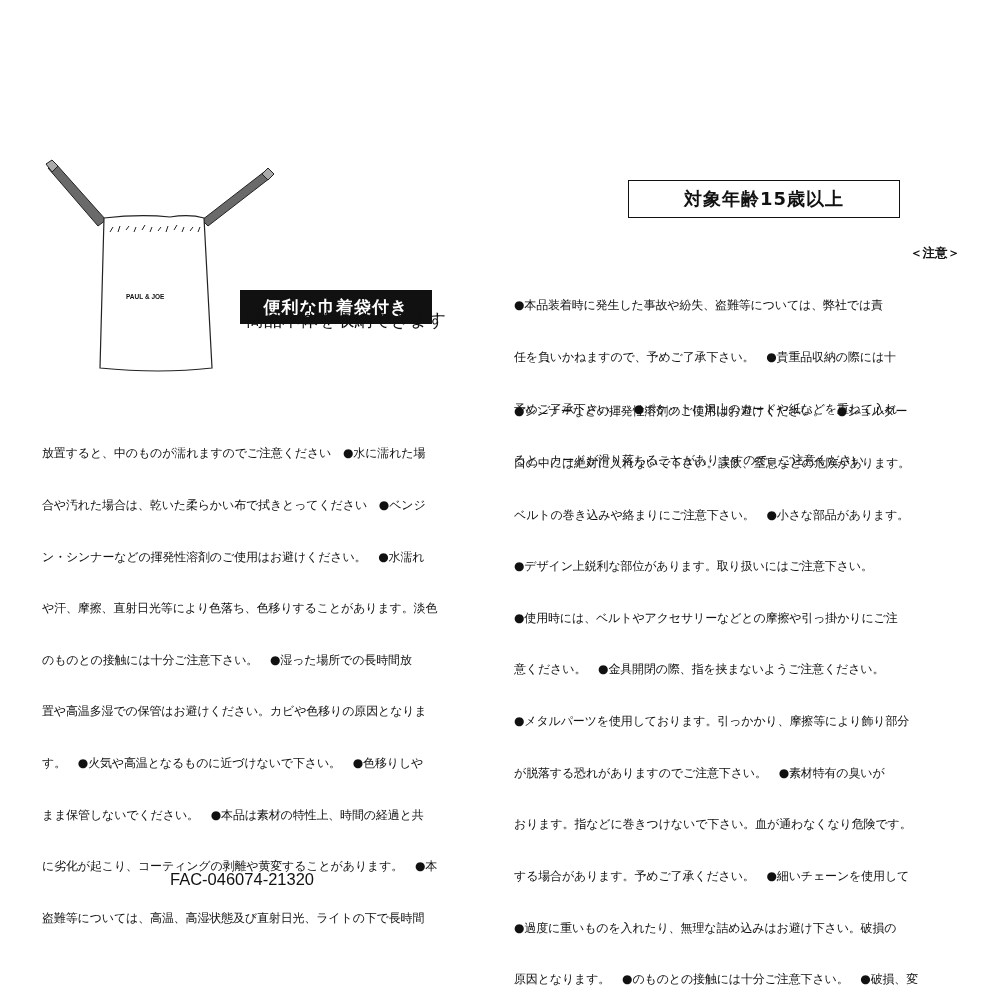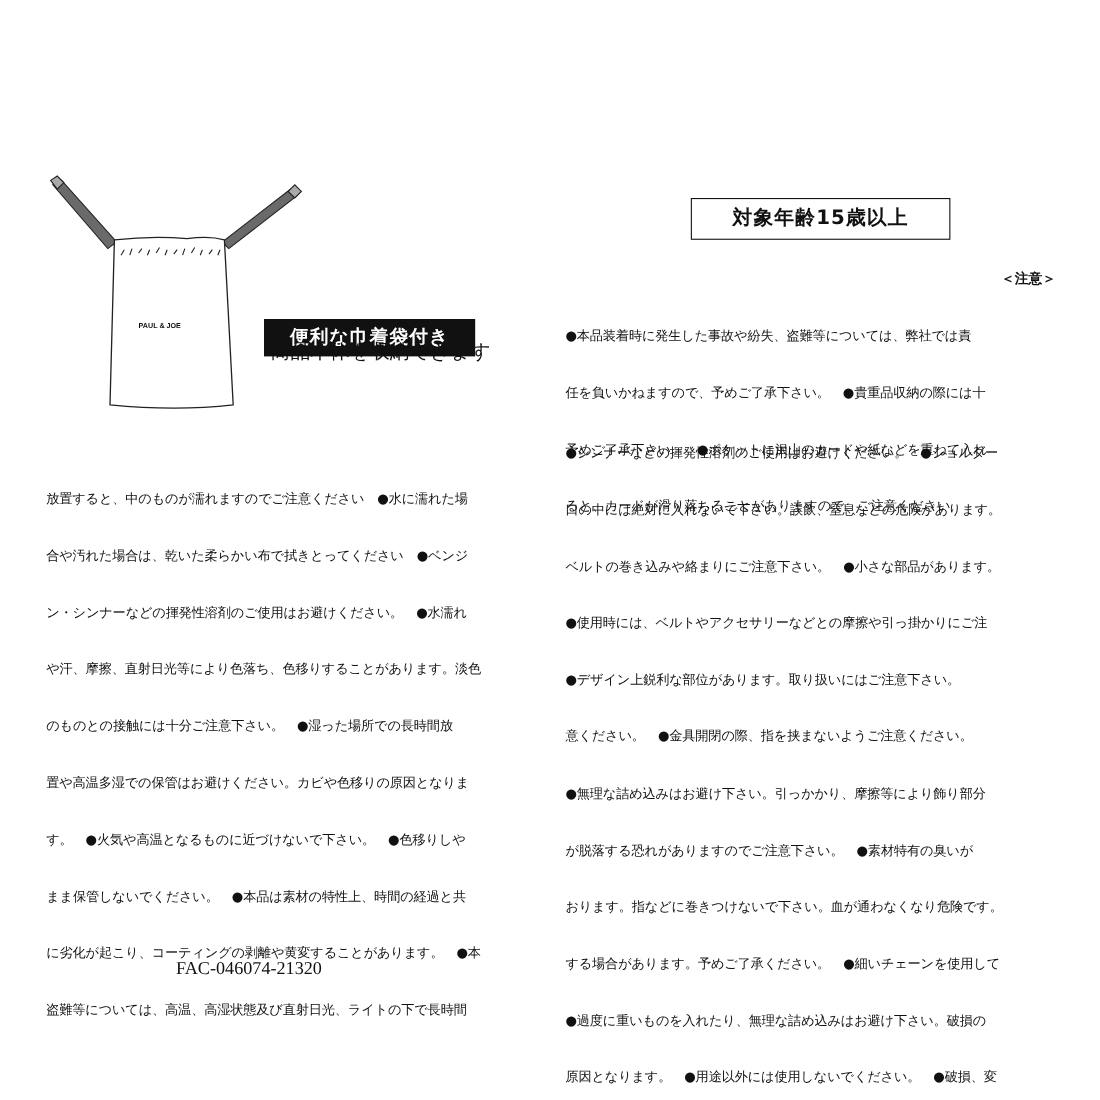--- a/index.html
+++ b/index.html
@@ -9,23 +9,23 @@
   }
   .abs { position: absolute; }
   #bag-svg { left: 40px; top: 150px; }
   .bag-badge {
     left: 240px; top: 259px; width: 192px; height: 34px; background: #111; color: #fff;
     font-weight: bold; font-size: 17px; line-height: 34px; text-align: center; letter-spacing: 1px; margin-top: 31px;
   }
   .bag-sub { left: 246px; top: 311px; font-size: 18px; line-height: 18px; }
   .text-block { font-size: 12px; line-height: 17.2px; white-space: pre; letter-spacing: -0.15px; }
   .left-text { left: 42px; top: 411px; }
-  .code { left: 160px; top: 870px; font-family: Liberation Serif, serif; font-size: 16.5px; }
+  .code { left: 170px; top: 870px; font-family: Liberation Sans, sans-serif; font-size: 16.5px; }
   .age-box {
-    left: 628px; top: 180px; width: 236px; height: 38px; border: 1.5px solid #111; box-sizing: border-box;
+    left: 628px; top: 180px; width: 272px; height: 38px; border: 1.5px solid #111; box-sizing: border-box;
     font-size: 18px; font-weight: bold; text-align: center; line-height: 36px; letter-spacing: 1px;
   }
   .caution-title { left: 512px; top: 245px; width: 448px; text-align: right; font-size: 12.5px; font-weight: bold; line-height: 16px; }
   .right-text-1 { left: 514px; top: 263px; }
   .right-text-2 { left: 514px; top: 369px; }
 </style>
 </head>
 <body>
 
 <svg id="bag-svg" class="abs" width="250" height="240" viewBox="0 0 250 240">
@@ -80,29 +80,29 @@
   <div>●本品装着時に発生した事故や紛失、盗難等については、弊社では責</div>
   <div>任を負いかねますので、予めご了承下さい。　●貴重品収納の際には十</div>
   <div>予めご了承下さい。　●ポケットに沢山のカードや紙などを重ねて入れ</div>
   <div>ると、カードが滑り落ちることがありますので、ご注意ください</div>
 </div>
 
 <div class="abs text-block right-text-2">
   <div>●シンナーなどの揮発性溶剤のご使用はお避けください。　●ショルダー</div>
   <div>口の中には絶対に入れないで下さい。誤飲、窒息などの危険があります。</div>
   <div>ベルトの巻き込みや絡まりにご注意下さい。　●小さな部品があります。</div>
+  <div>●デザイン上鋭利な部位があります。取り扱いにはご注意下さい。</div>
   <div>●使用時には、ベルトやアクセサリーなどとの摩擦や引っ掛かりにご注</div>
-  <div>●デザイン上鋭利な部位があります。取り扱いにはご注意下さい。</div>
   <div>意ください。　●金具開閉の際、指を挟まないようご注意ください。</div>
-  <div>●無理な詰め込みはお避け下さい。引っかかり、摩擦等により飾り部分</div>
+  <div>●メタルパーツを使用しております。引っかかり、摩擦等により飾り部分</div>
   <div>が脱落する恐れがありますのでご注意下さい。　●素材特有の臭いが</div>
   <div>おります。指などに巻きつけないで下さい。血が通わなくなり危険です。</div>
   <div>する場合があります。予めご了承ください。　●細いチェーンを使用して</div>
   <div>●過度に重いものを入れたり、無理な詰め込みはお避け下さい。破損の</div>
-  <div>原因となります。　●用途以外には使用しないでください。　●破損、変</div>
+  <div>原因となります。　●のものとの接触には十分ご注意下さい。　●破損、変</div>
   
   
   
   
   
   
   
   
   
   

